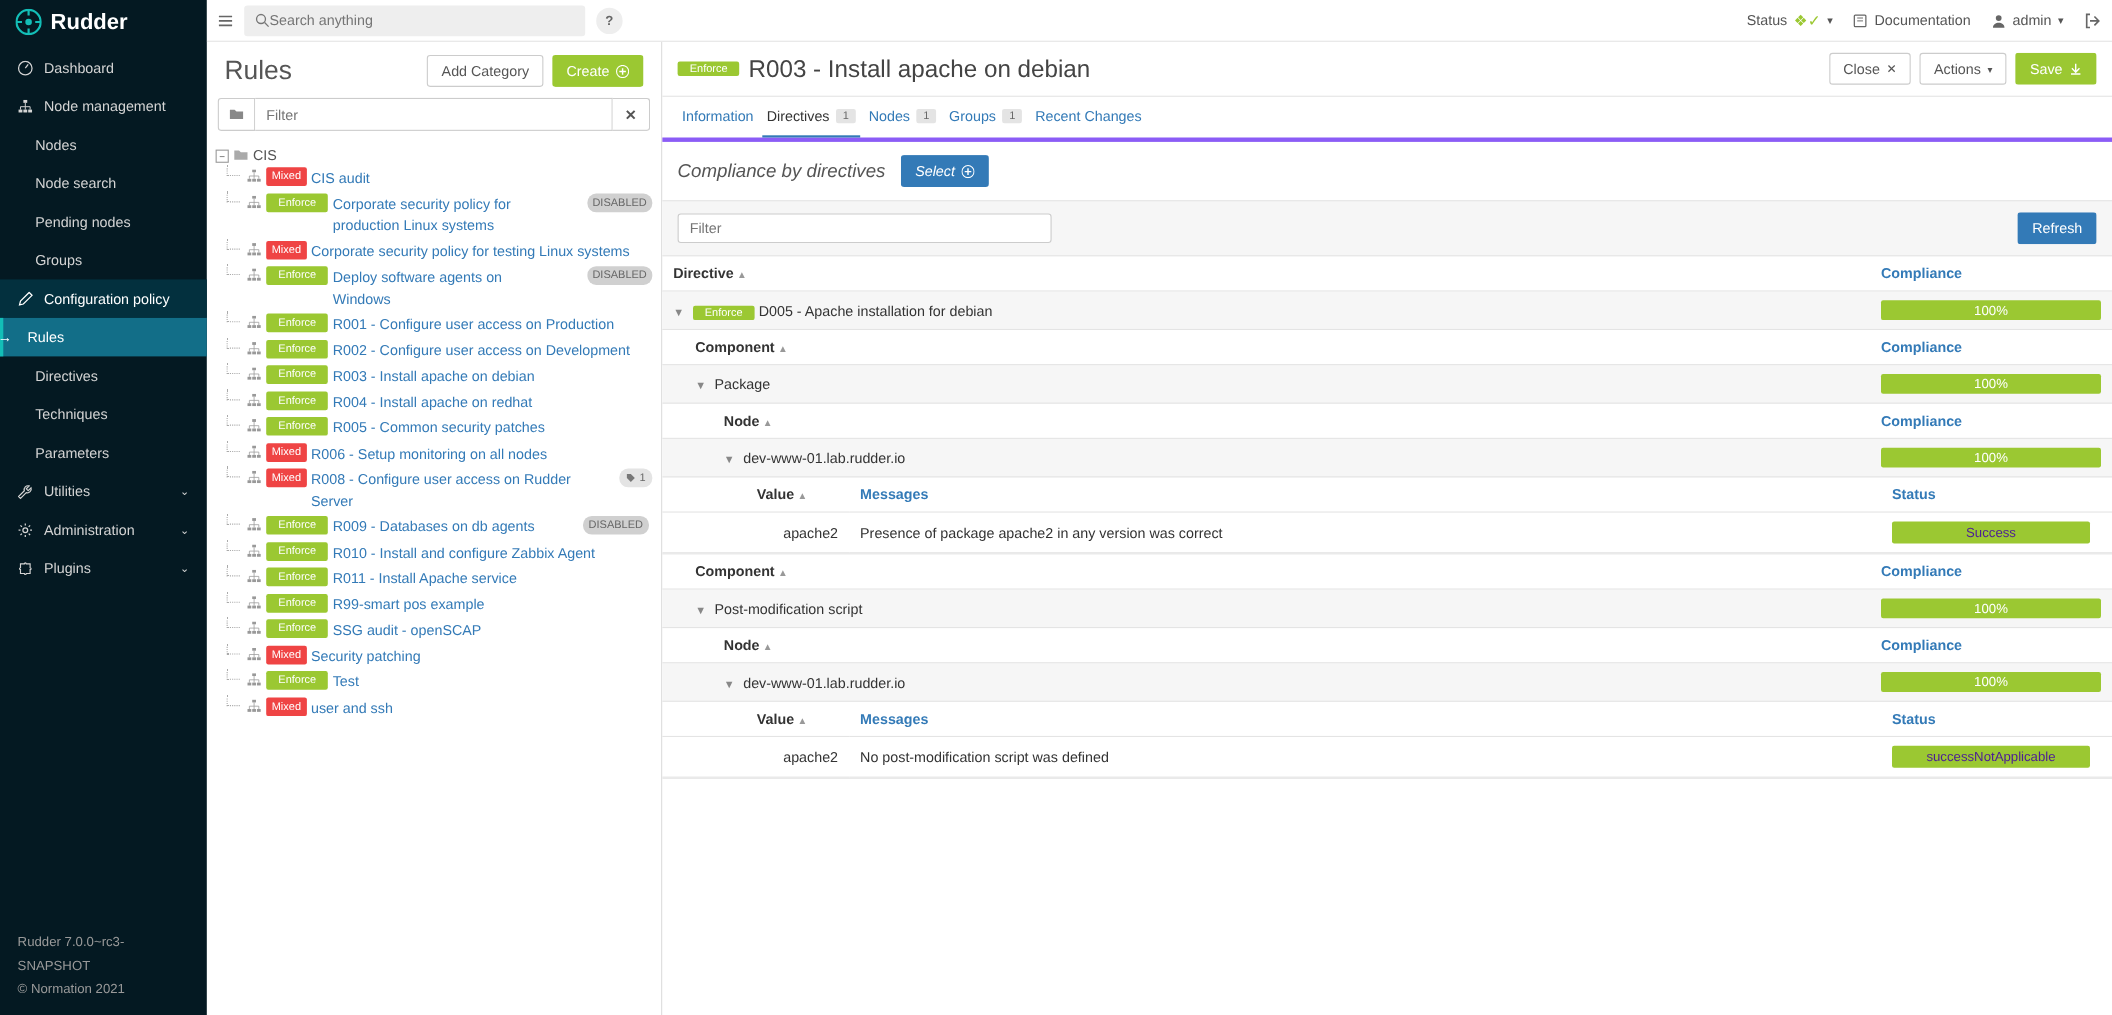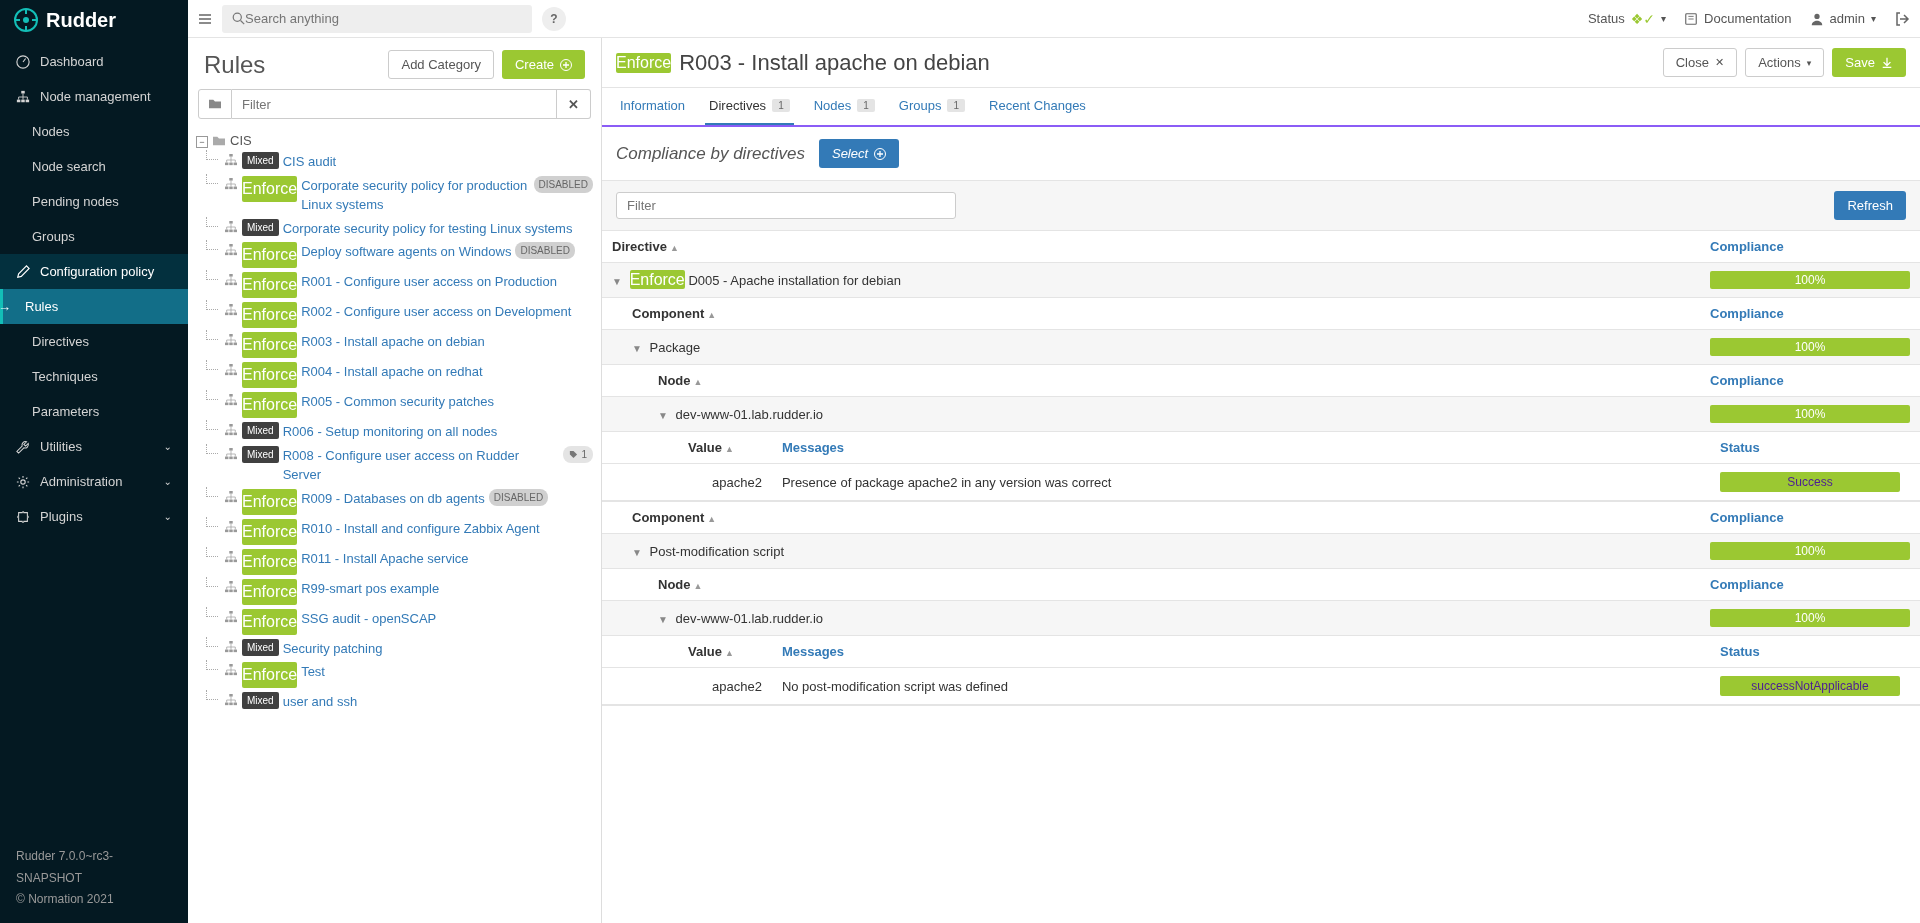--- a/index.html
+++ b/index.html
@@ -46,31 +46,31 @@
 .filter-row { display: flex; padding: 0 10px 8px; gap: 0; }
 .filter-folder { width: 34px; height: 30px; border: 1px solid #ccc; border-radius: 3px 0 0 3px; background: #fff; display: flex; align-items: center; justify-content: center; color: #777; cursor: pointer; }
 .filter-input { flex: 1; border: 1px solid #ccc; border-left: none; padding: 0 10px; font-size: 13px; outline: none; height: 30px; }
 .filter-clear { width: 34px; height: 30px; border: 1px solid #ccc; border-left: none; border-radius: 0 3px 3px 0; background: #fff; display: flex; align-items: center; justify-content: center; color: #555; cursor: pointer; font-weight: bold; }
 
 .tree { flex: 1; overflow-y: auto; padding: 4px 8px; font-size: 13px; }
 .tree-cat { display: flex; align-items: center; gap: 4px; padding: 2px 0; color: #555; cursor: pointer; }
 .tree-rule { display: flex; align-items: flex-start; gap: 4px; padding: 2px 0 2px 10px; line-height: 1.5; }
 .tree-toggle { width: 12px; height: 12px; border: 1px solid #999; display: inline-flex; align-items: center; justify-content: center; font-size: 9px; color: #555; flex-shrink: 0; cursor: pointer; background: #fff; margin-top: 3px; }
 .tree-sitemap { color: #888; font-size: 11px; flex-shrink: 0; margin-top: 2px; }
-.tag-enforce { background: #9bc832; color: #fff; font-size: 16px; padding: 1px 0; border-radius: 2px; font-weight: 500; flex-shrink: 0; }
-.tag-mixed { background: #404040; color: #fff; font-size: 10px; padding: 1px 5px; border-radius: 2px; font-weight: 500; flex-shrink: 0; }
-.tag-disabled { background: #d0d0d0; color: #666; font-size: 10px; padding: 1px 5px; border-radius: 8px; font-weight: 500; }
+.tag-enforce { background: #9bc832; color: #fff; font-size: 10px; padding: 1px 11px; border-radius: 2px; font-weight: 500; flex-shrink: 0; }
+.tag-mixed { background: #ef4444; color: #fff; font-size: 10px; padding: 1px 5px; border-radius: 2px; font-weight: 500; flex-shrink: 0; }
+.tag-disabled { background: #d0d0d0; color: #666; font-size: 10px; padding: 1px 5px; border-radius: 8px; font-weight: 500; margin-left: 40px; }
 .tag-count { background: #e4e4e4; color: #666; font-size: 10px; padding: 1px 6px; border-radius: 8px; display: inline-flex; align-items: center; gap: 3px; }
 .rule-link { color: #337ab7; cursor: pointer; }
 .dotted-l { display: inline-block; width: 12px; border-left: 1px dotted #aaa; border-bottom: 1px dotted #aaa; height: 10px; margin-right: 2px; margin-top: -2px; flex-shrink: 0; }
 
 
 .detail-header { display: flex; align-items: center; padding: 10px 14px; border-bottom: 1px solid #e4e4e4; gap: 8px; }
 .detail-header h2 { font-size: 22px; font-weight: 500; color: #444; flex: 1; }
-.detail-tabs { display: flex; padding: 0 14px; gap: 16px; border-bottom: 2px solid #8b5cf6; }
+.detail-tabs { display: flex; padding: 0 14px; gap: 4px; border-bottom: 4px solid #8b5cf6; }
 .tab { padding: 10px 4px; color: #337ab7; cursor: pointer; font-size: 13px; display: flex; align-items: center; gap: 6px; border-bottom: 2px solid transparent; }
 .tab.active { color: #333; border-bottom-color: #337ab7; }
 .tab-badge { background: #e4e4e4; color: #666; font-size: 10px; padding: 1px 6px; border-radius: 2px; }
 
 .compliance-row { display: flex; align-items: center; padding: 12px 14px; gap: 14px; font-style: italic; }
 .compliance-row h3 { font-size: 17px; font-weight: 400; color: #555; }
 
 .table-controls { background: #f6f6f6; border-top: 1px solid #e4e4e4; border-bottom: 1px solid #e4e4e4; padding: 10px 14px; display: flex; align-items: center; }
 .table-controls input { border: 1px solid #ccc; border-radius: 3px; padding: 5px 10px; font-size: 13px; width: 340px; outline: none; }
 

